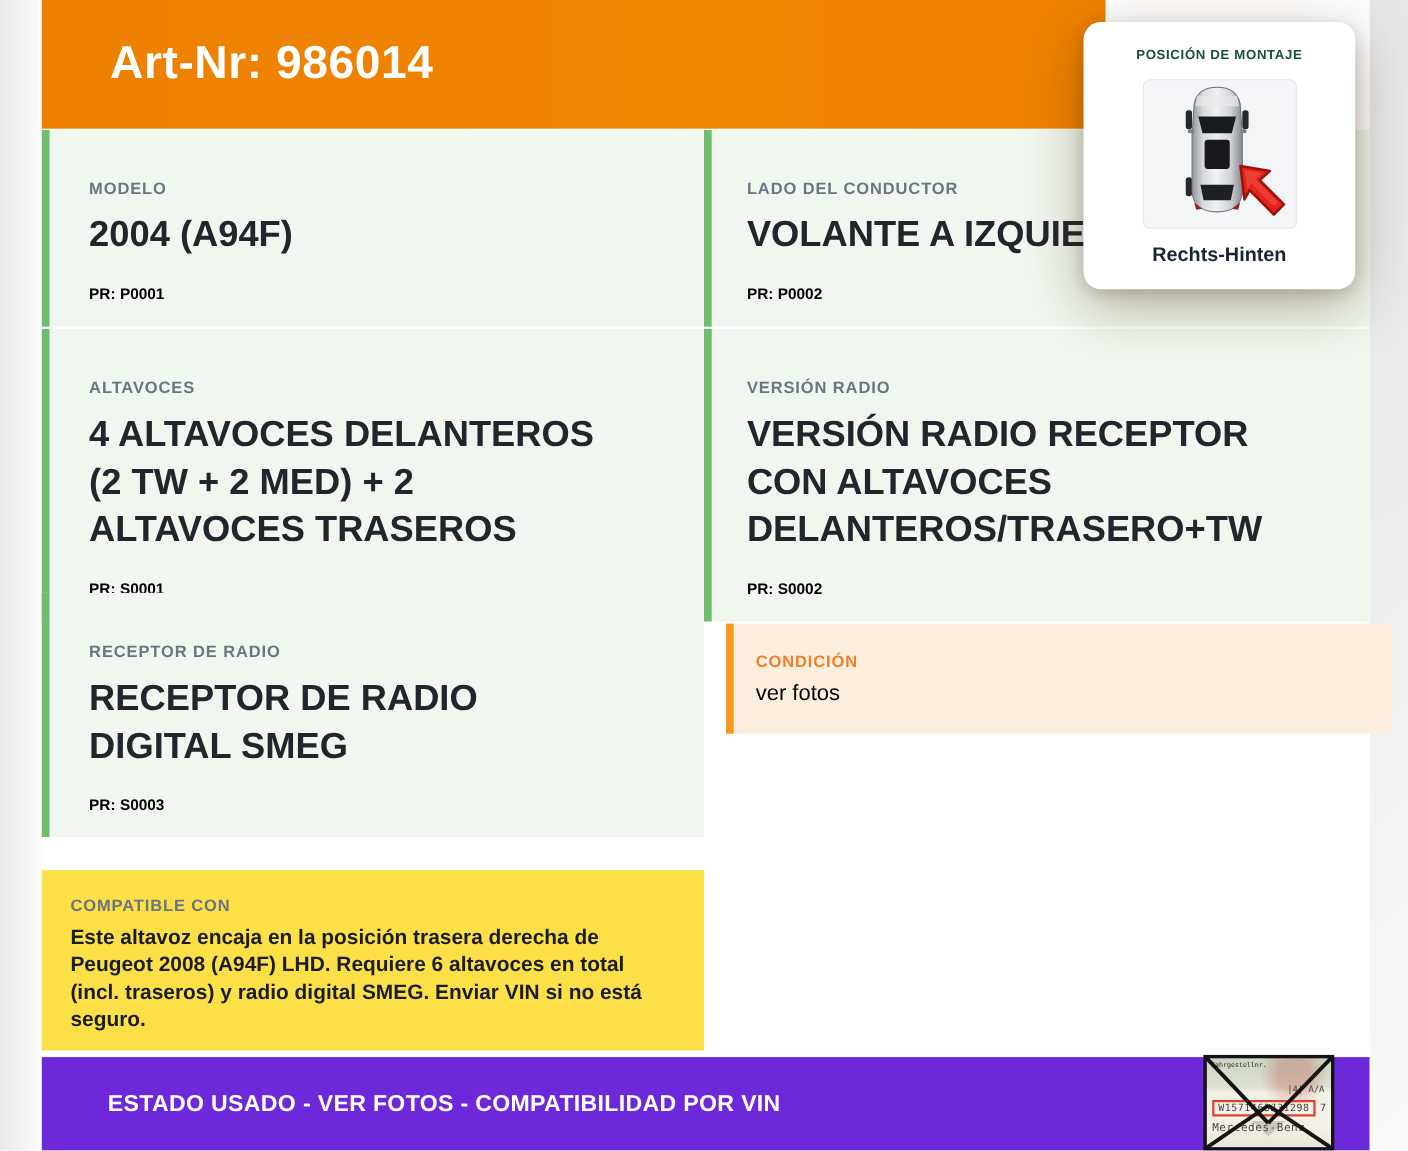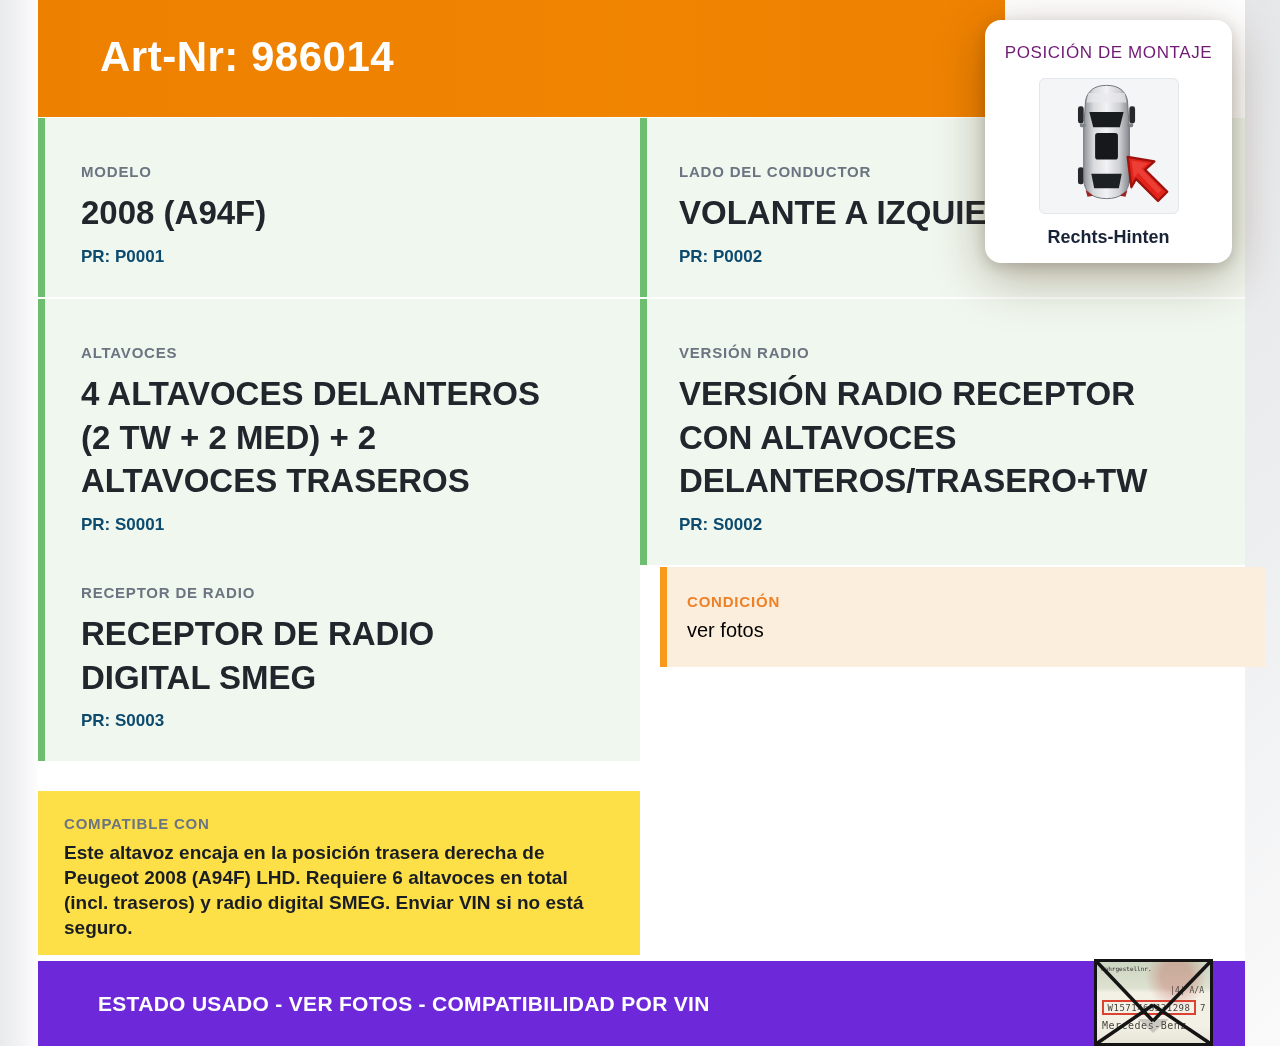--- a/index.html
+++ b/index.html
@@ -21,21 +21,21 @@
   
   .card { position:absolute; overflow:hidden; }
   .card.green  { background:#f0f7ee; border-left:7px solid #6dbe6f; }
   .card.orange { background:#fceedc; border-left:7px solid #f8991d;margin-left:20px; }
   .card.plain  { background:#fde047; }
 
   .c-label { font-size:15px; font-weight:700; letter-spacing:.8px; color:#6b7480; text-transform:uppercase; }
   .c-label.orange-text { color:#ed8128; }
   .c-value { font-size:33px; font-weight:700; color:#21262d; line-height:1.32; margin-top:11px; white-space:pre-line; }
   .c-value.nowrap { white-space:nowrap; }
-  .c-pr    { font-size:17px; font-weight:600; color:#0c4a6e; margin-top:12px; }
+  .c-pr    { font-size:14px; font-weight:600; color:#000000; margin-top:24px; }
 
   .pos-r1l { left:0;   top:118px; width:606px;  height:179px; padding:45px 30px 0 36px; }
   .pos-r1r { left:602px; top:118px; width:605px; height:179px; padding:45px 20px 0 32px; overflow:visible; }
   .pos-r2l { left:0;   top:299px; width:602px;  height:266px; padding:45px 30px 0 36px; }
   .pos-r2r { left:602px; top:299px; width:605px; height:266px; padding:45px 20px 0 32px; }
   .pos-r3l { left:0;   top:539px; width:602px;  height:222px; padding:45px 30px 11px 36px; }
   .pos-r3r { left:602px; top:567px; width:605px; height:100px; padding:26px 20px 0 20px; }
   .pos-r4l { left:0;   top:791px; width:602px;  height:164px; padding:24px 20px 0 26px; }
 
   .cond-value { font-size:20px; font-weight:400; color:#000000; margin-top:9px; }
@@ -43,21 +43,21 @@
 
   
   .footer { position:absolute; left:0; top:961px; width:1207px; height:85px; background:#6d28d9; z-index:1; }
   .footer-text { position:absolute; left:60px; top:50%; transform:translateY(-50%);
                  font-size:21px; font-weight:700; color:#ffffff; letter-spacing:.3px; }
 
   
   .mount-card { position:absolute; left:985px; top:20px; width:247px; height:243px; background:#ffffff;
                 border-radius:16px; z-index:30; text-align:center;
                 box-shadow:0 14px 50px rgba(70,35,0,.35), 0 4px 14px rgba(0,0,0,.15); }
-  .mount-title { margin-top:23px; font-size:17px; font-weight:400; letter-spacing:.6px; color:#701a75; }
+  .mount-title { margin-top:23px; font-size:12px; font-weight:700; letter-spacing:.6px; color:#14532d; }
   .car-box { position:relative; width:140px; height:136px; margin:15px auto 0;
              background:#f3f5f7; border:1px solid #e3e6ea; border-radius:6px; }
   .car-svg { position:absolute; left:50%; top:50%; transform:translate(-54%,-53%); }
   .arrow-svg { position:absolute; right:8px; bottom:10px; }
   .mount-caption { margin-top:13px; font-size:18px; font-weight:700; color:#192336; }
 
   
   .stamp { position:absolute; left:1056px; top:-2px; width:119px; height:87px; z-index:20;
            border:3px solid #141414;
            background:
@@ -83,21 +83,21 @@
 <div class="edge-strip edge-right"></div>
 
 <div class="content">
 
   <div class="header">
     <div class="page-title">Art-Nr: 986014</div>
   </div>
 
   <div class="card green pos-r1l">
     <div class="c-label">MODELO</div>
-    <div class="c-value">2008 (A94F)</div>
+    <div class="c-value">2004 (A94F)</div>
     <div class="c-pr">PR: P0001</div>
   </div>
 
   <div class="card green pos-r1r">
     <div class="c-label">LADO DEL CONDUCTOR</div>
     <div class="c-value nowrap">VOLANTE A IZQUIERDA</div>
     <div class="c-pr">PR: P0002</div>
   </div>
 
   <div class="card green pos-r2l">

